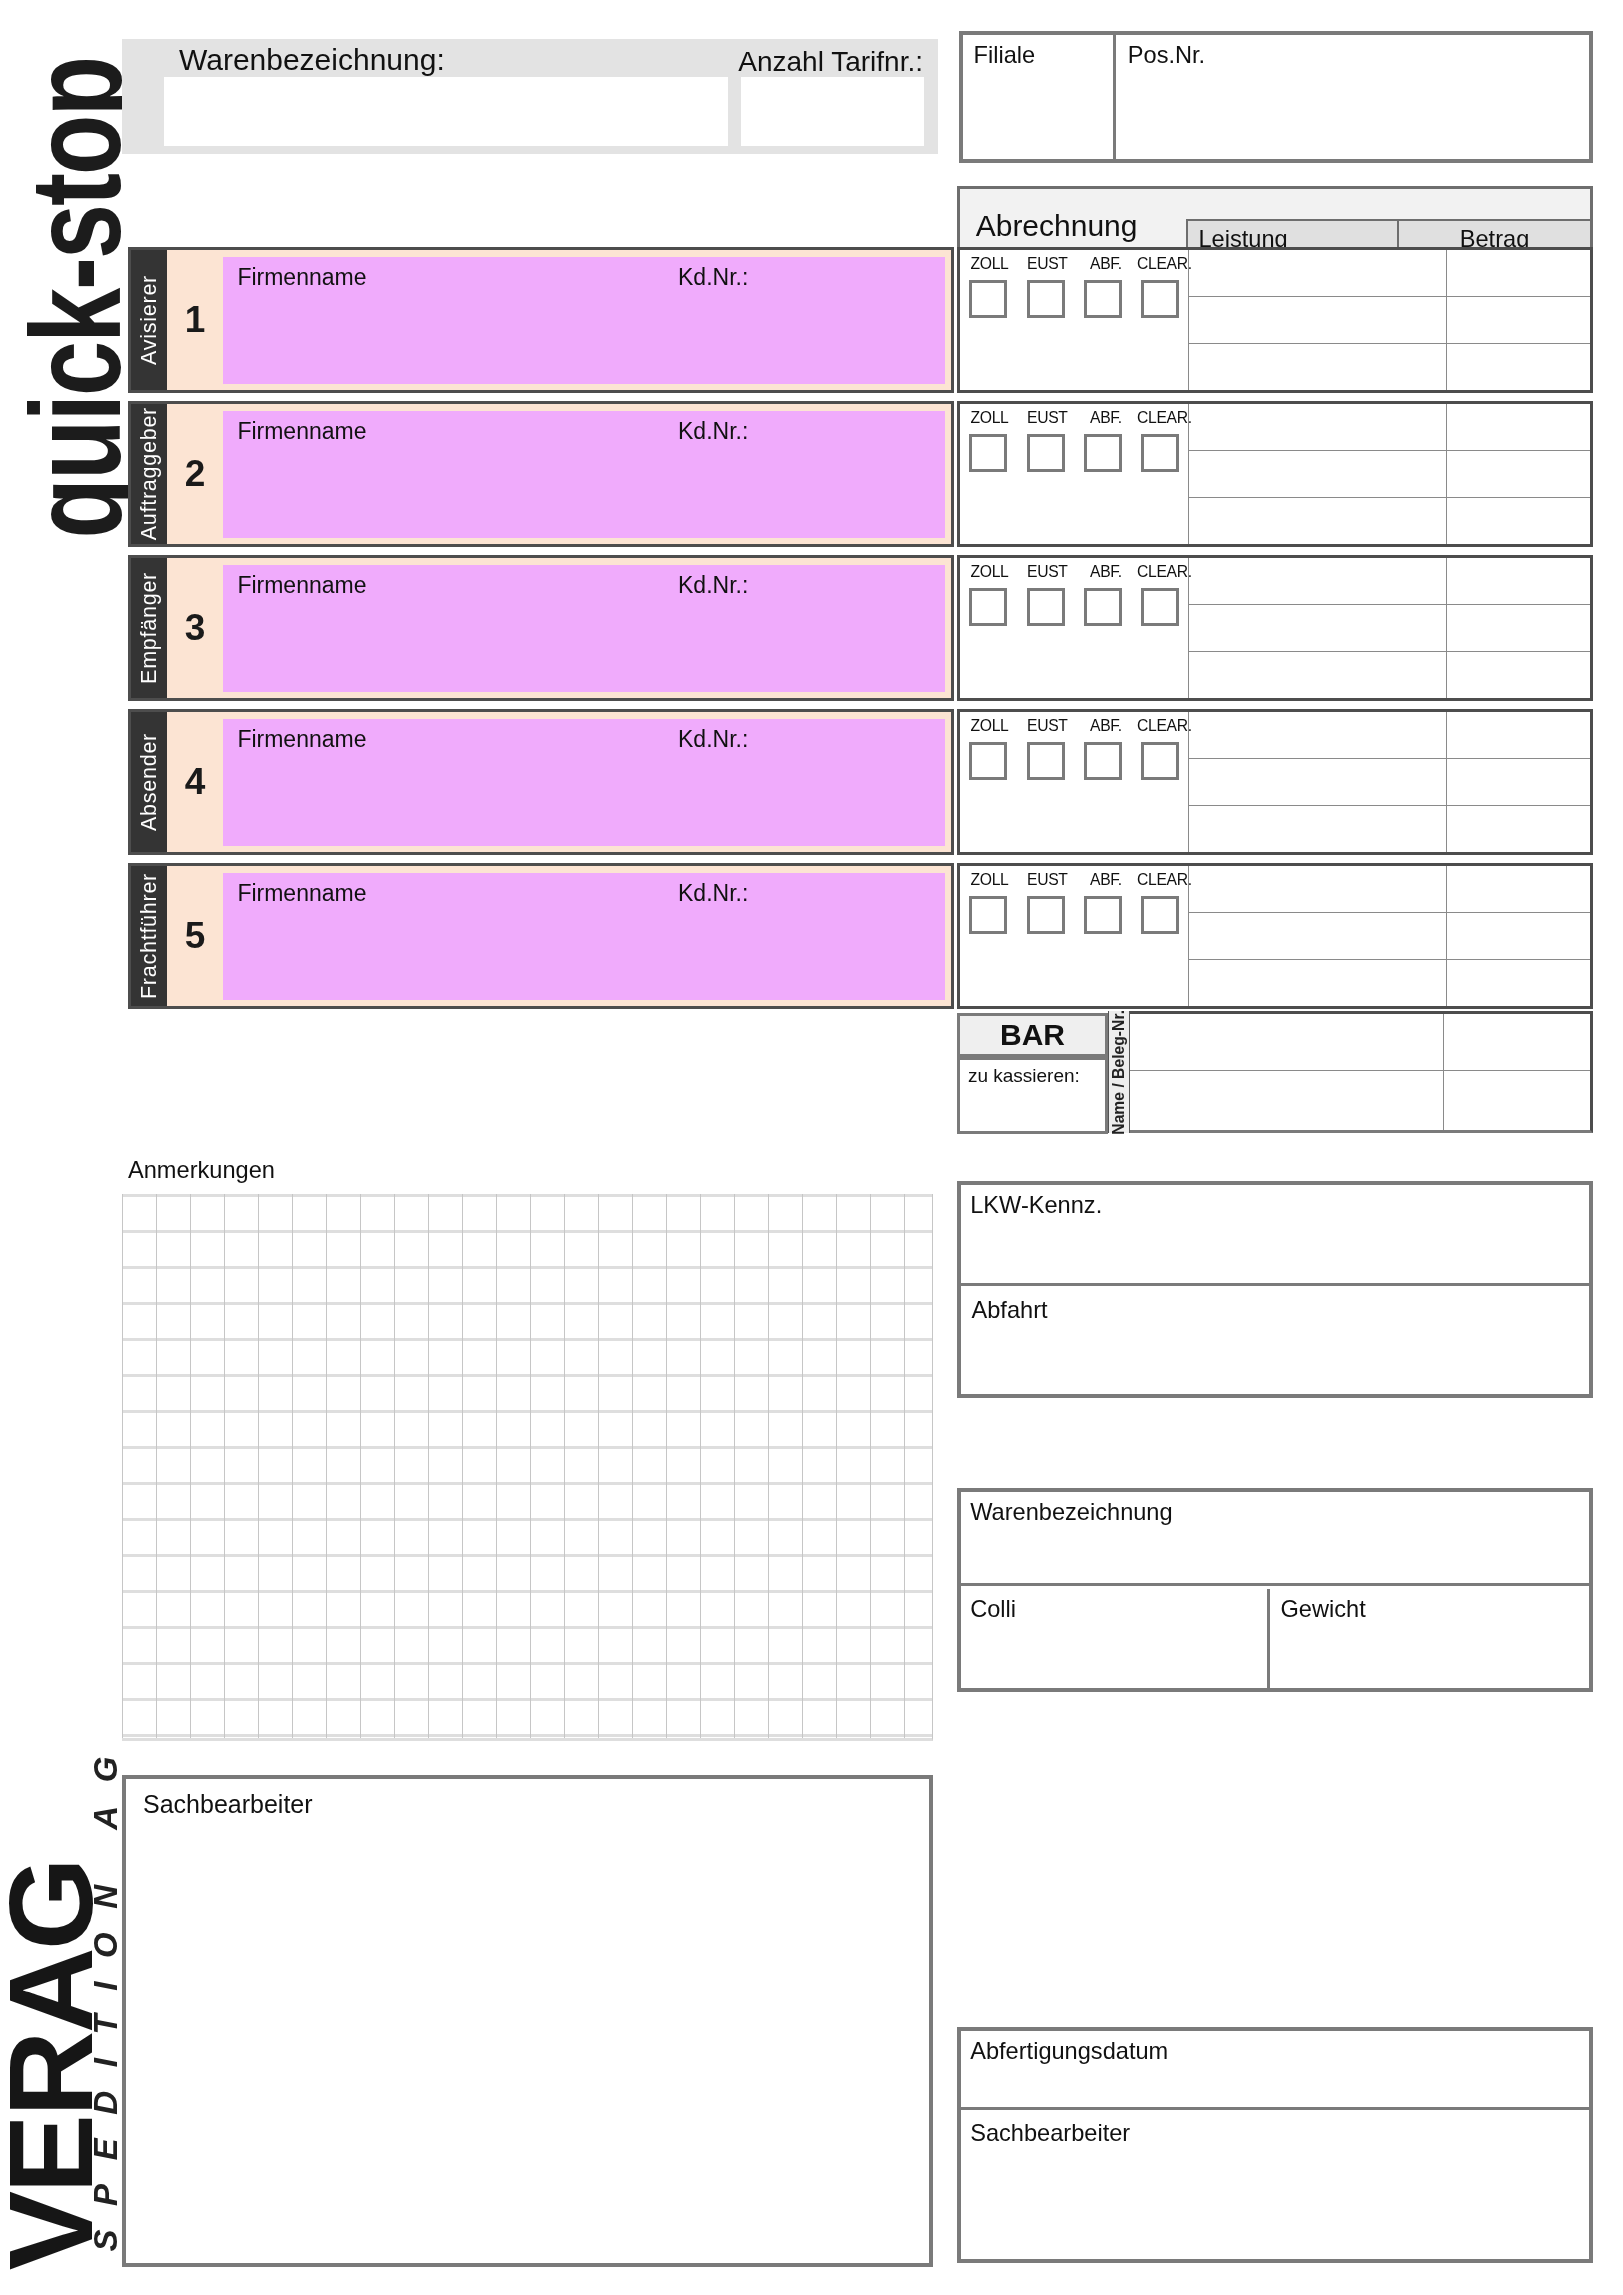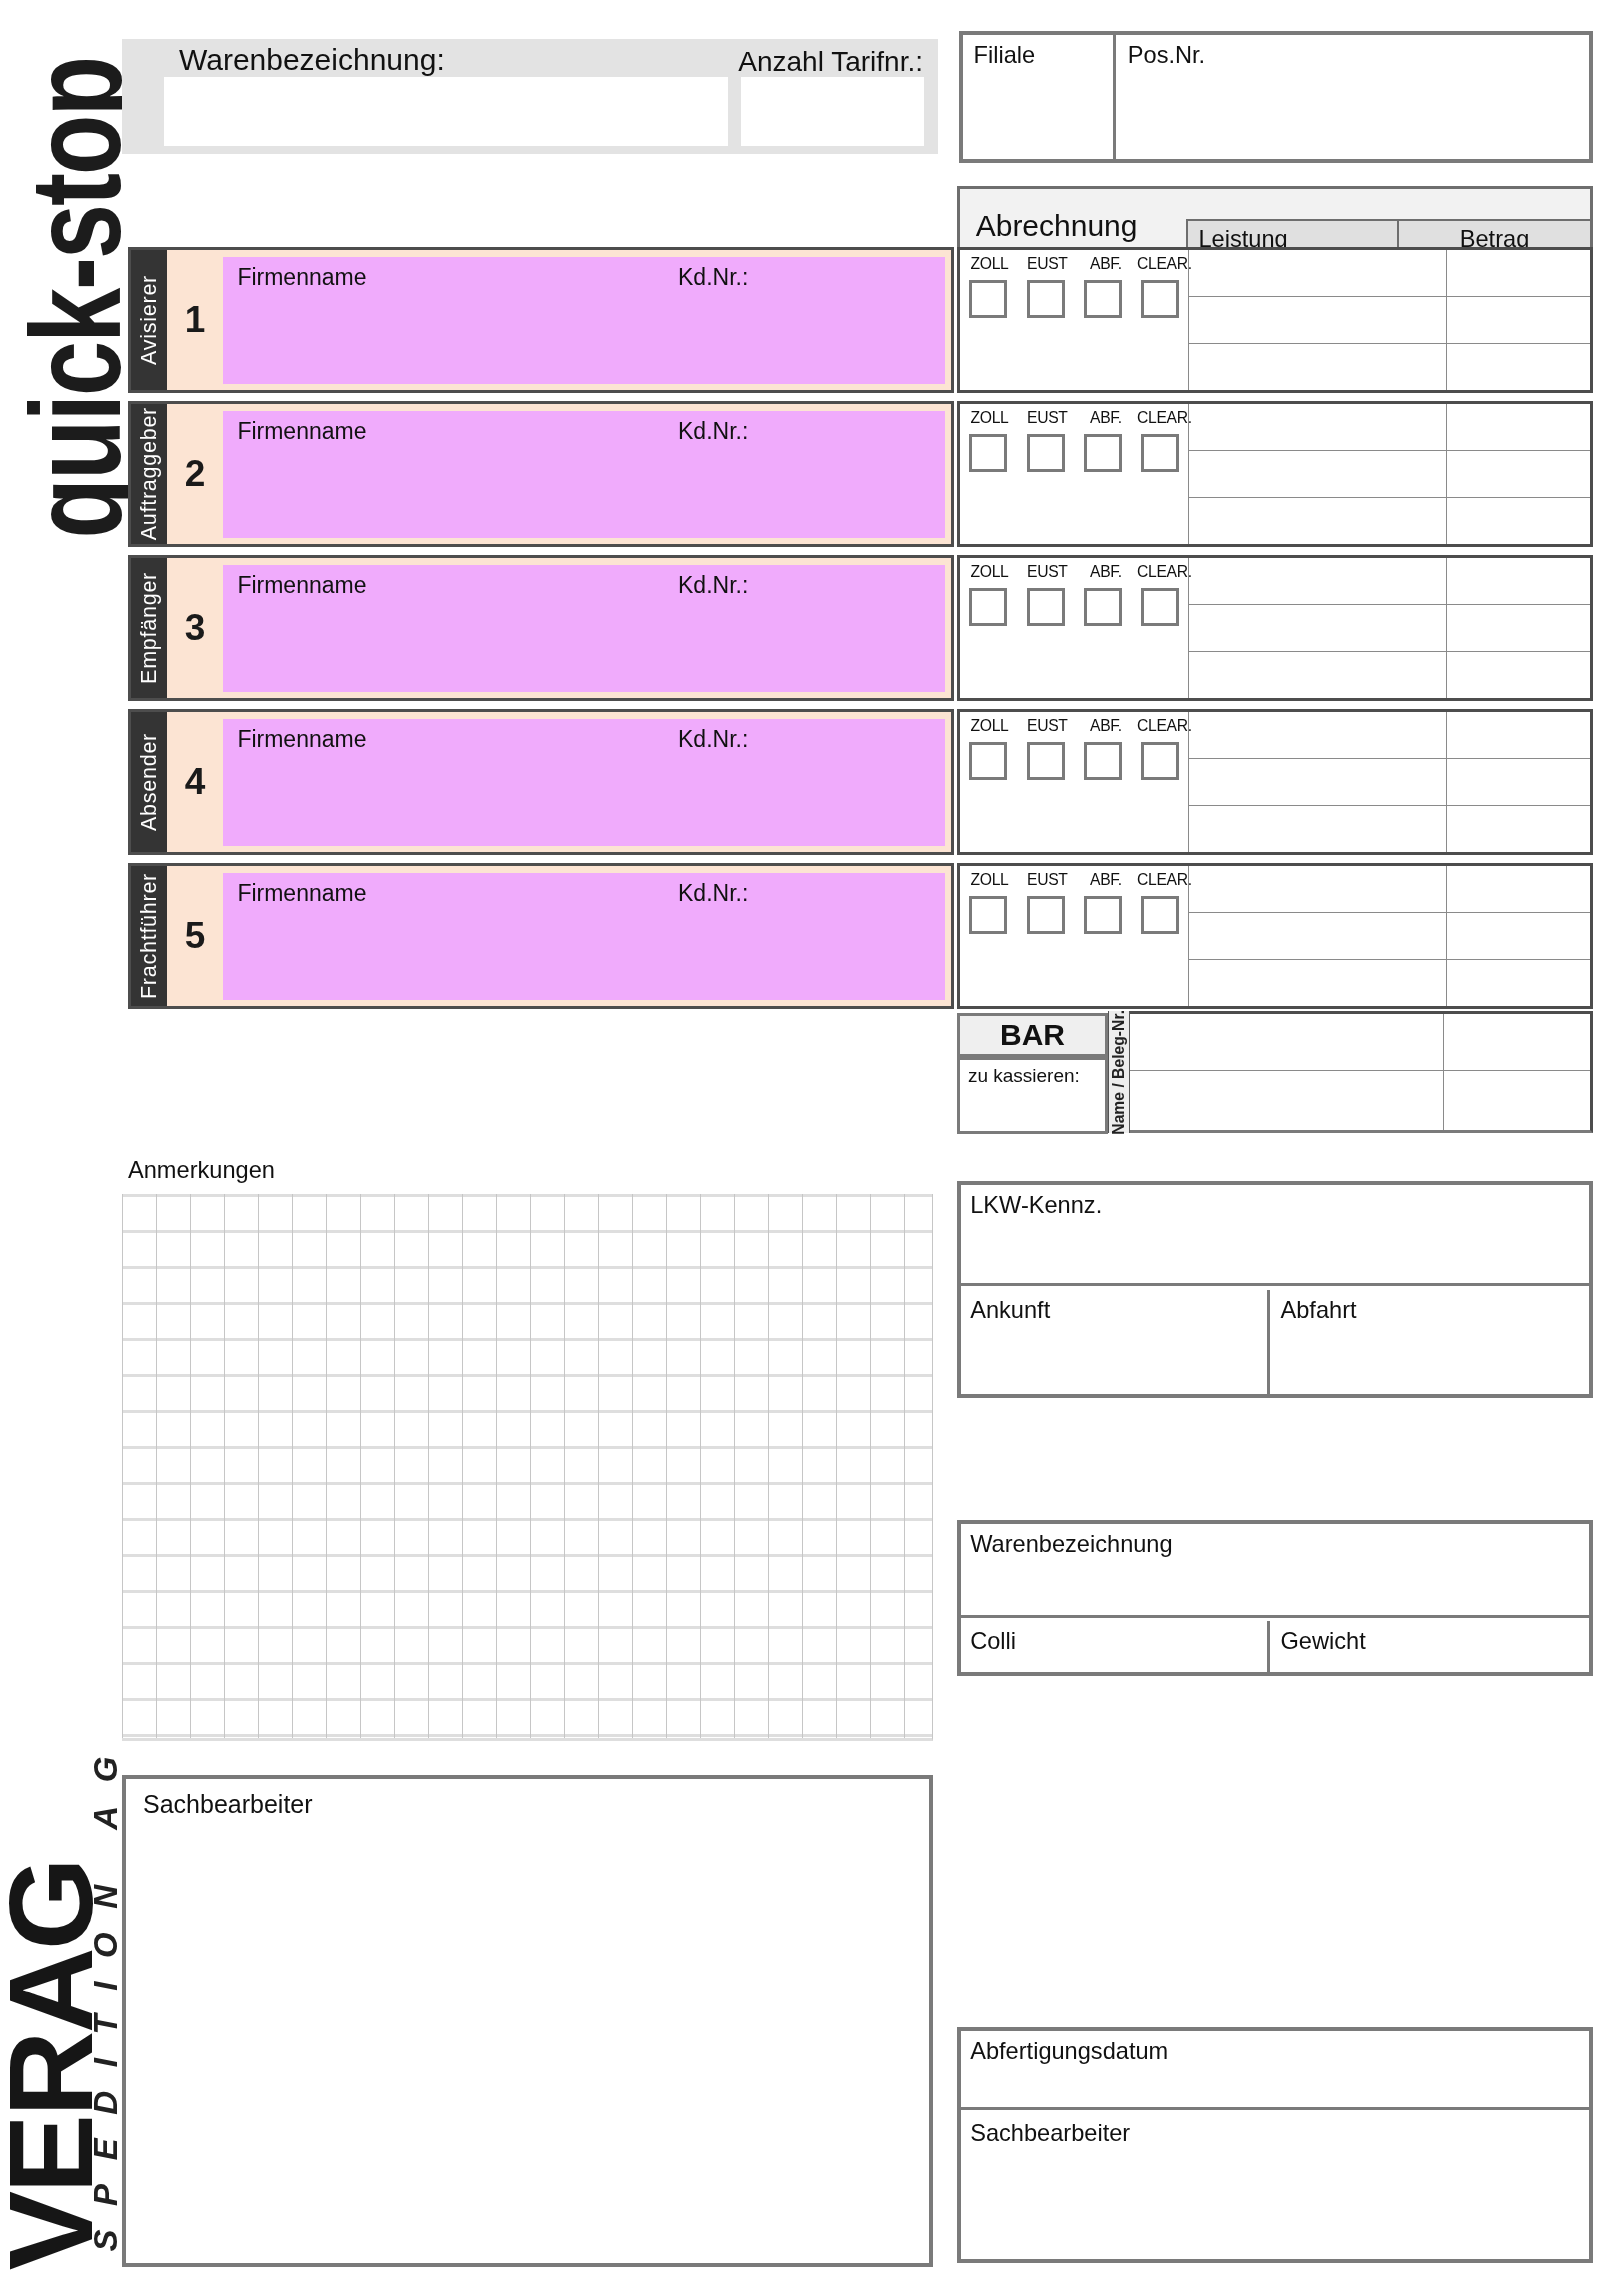--- a/index.html
+++ b/index.html
@@ -91,21 +91,21 @@
 
   
   .rbox { left:957px; width:636px; background:#fff; border:4.6px solid #7a7a7a; }
   .rbox .cell-lbl { font-size:23.6px; }
   #lkw-box { top:1181px; height:217px; }
   #lkw-top { position:absolute; left:0; right:0; top:0; height:101px; border-bottom:3.3px solid #7a7a7a; padding:6.5px 0 0 9.2px; box-sizing:border-box; }
   #lkw-bottom { position:absolute; left:0; right:0; top:105px; bottom:0; display:flex; }
   #ankunft-cell { width:309px; border-right:3.3px solid #7a7a7a; box-sizing:border-box; padding:6.5px 0 0 9.2px; }
   #abfahrt-cell { flex:1; padding:6.5px 0 0 10.5px; box-sizing:border-box; }
 
-  #waren-box { top:1520px; height:156px; }
+  #waren-box { top:1488px; height:204px; }
   #waren-top { position:absolute; left:0; right:0; top:0; height:94px; border-bottom:3.3px solid #7a7a7a; padding:6.5px 0 0 9.2px; box-sizing:border-box; }
   #waren-bottom { position:absolute; left:0; right:0; top:97px; bottom:0; display:flex; }
   #colli-cell { width:309px; border-right:3.3px solid #7a7a7a; box-sizing:border-box; padding:6.5px 0 0 9.2px; }
   #gewicht-cell { flex:1; padding:6.5px 0 0 10.5px; box-sizing:border-box; }
 
   #zoll-box { left:122px; top:1775px; width:811px; height:492px; background:#fff; border:4.6px solid #7a7a7a; padding:10.5px 0 0 17px; }
   #zoll-box .lbl { font-size:25px; }
 
   #proc-box { top:2027px; height:236px; }
   #datum-cell { position:absolute; left:0; right:0; top:0; height:79px; border-bottom:3.3px solid #7a7a7a; padding:6.5px 0 0 9.2px; box-sizing:border-box; }
@@ -299,23 +299,20 @@
   </div>
 
   <div class="abs" id="anmerkungen-label">Anmerkungen</div>
   <div class="abs" id="anmerkungen-grid"></div>
 
   <div class="abs rbox" id="lkw-box">
     <div id="lkw-top">
       <span class="cell-lbl">LKW-Kennz.</span>
     </div>
     <div id="lkw-bottom">
-      <div id="ankunft-cell">
-        <span class="cell-lbl">Ankunft</span>
-      </div>
       <div id="abfahrt-cell">
         <span class="cell-lbl">Abfahrt</span>
       </div>
     </div>
   </div>
 
   <div class="abs rbox" id="waren-box">
     <div id="waren-top">
       <span class="cell-lbl">Warenbezeichnung</span>
     </div>

